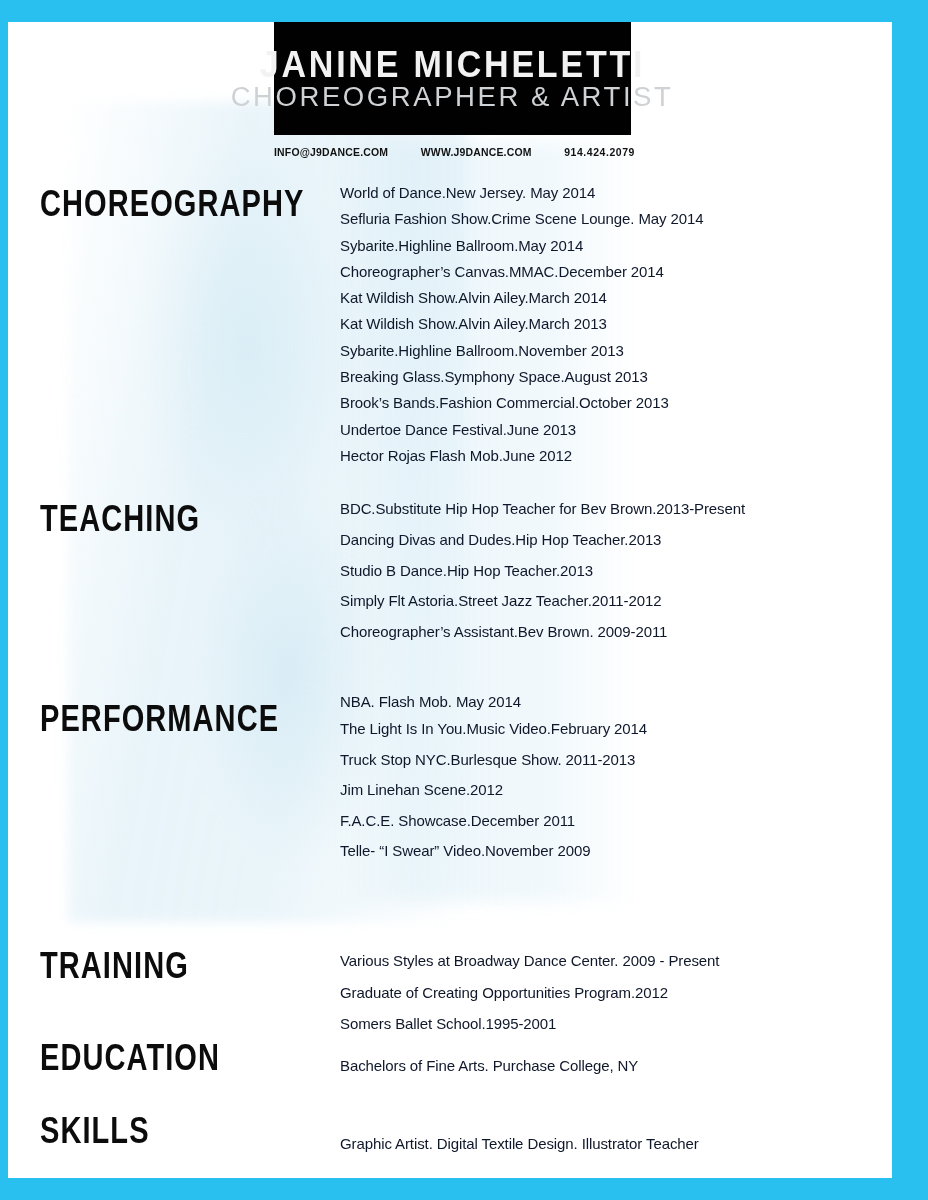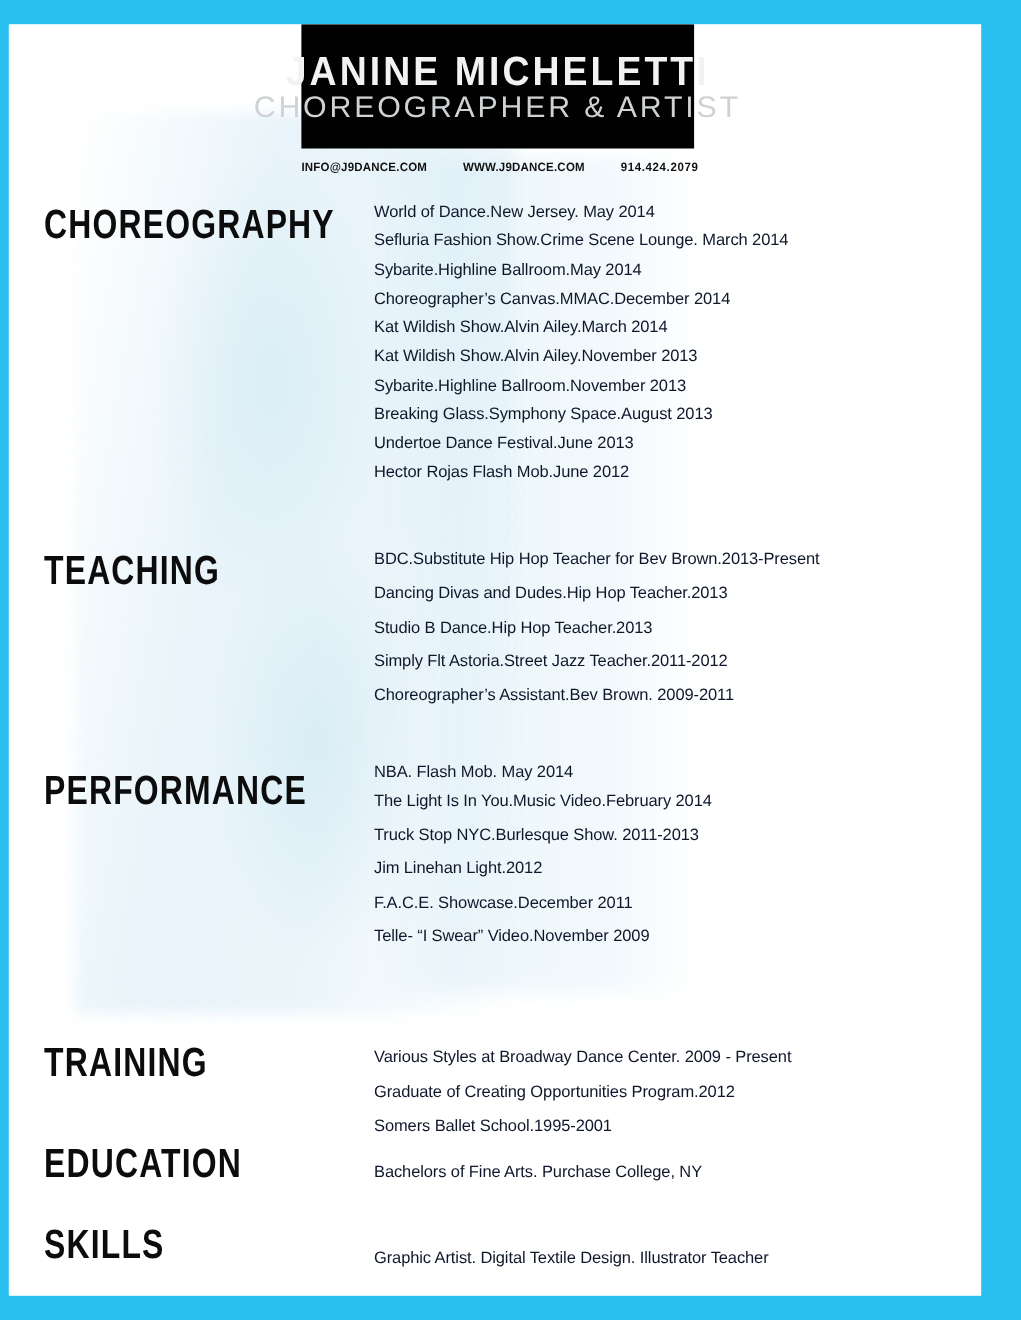--- a/index.html
+++ b/index.html
@@ -177,48 +177,49 @@
     <span class="email">INFO@J9DANCE.COM</span>
     <span class="site">WWW.J9DANCE.COM</span>
     <span class="phone">914.424.2079</span>
   </div>
 
   <div class="resume">
       <div class="section">
         <div class="sec-head" style="top: 163px;">CHOREOGRAPHY</div>
         <div class="sec-items tight" style="top: 158px;">
           <div class="item first">World of Dance.New Jersey. May 2014</div>
-          <div class="item">Sefluria Fashion Show.Crime Scene Lounge. March 2014</div>
+          <div class="item">Sefluria Fashion Show.Crime Scene Lounge. May 2014</div>
           <div class="item">Sybarite.Highline Ballroom.May 2014</div>
           <div class="item">Choreographer’s Canvas.MMAC.December 2014</div>
           <div class="item">Kat Wildish Show.Alvin Ailey.March 2014</div>
-          <div class="item">Kat Wildish Show.Alvin Ailey.November 2013</div>
+          <div class="item">Kat Wildish Show.Alvin Ailey.March 2013</div>
           <div class="item">Sybarite.Highline Ballroom.November 2013</div>
           <div class="item">Breaking Glass.Symphony Space.August 2013</div>
+          <div class="item">Brook’s Bands.Fashion Commercial.October 2013</div>
           <div class="item">Undertoe Dance Festival.June 2013</div>
           <div class="item">Hector Rojas Flash Mob.June 2012</div>
         </div>
       </div>
       <div class="section">
         <div class="sec-head" style="top: 478px;">TEACHING</div>
         <div class="sec-items teach" style="top: 472px;">
           <div class="item">BDC.Substitute Hip Hop Teacher for Bev Brown.2013-Present</div>
           <div class="item">Dancing Divas and Dudes.Hip Hop Teacher.2013</div>
           <div class="item">Studio B Dance.Hip Hop Teacher.2013</div>
           <div class="item">Simply Flt Astoria.Street Jazz Teacher.2011-2012</div>
           <div class="item">Choreographer’s Assistant.Bev Brown. 2009-2011</div>
         </div>
       </div>
       <div class="section">
         <div class="sec-head" style="top: 678px;">PERFORMANCE</div>
         <div class="sec-items perf" style="top: 668px;">
           <div class="item first">NBA. Flash Mob. May 2014</div>
           <div class="item">The Light Is In You.Music Video.February 2014</div>
           <div class="item">Truck Stop NYC.Burlesque Show. 2011-2013</div>
-          <div class="item">Jim Linehan Light.2012</div>
+          <div class="item">Jim Linehan Scene.2012</div>
           <div class="item">F.A.C.E. Showcase.December 2011</div>
           <div class="item">Telle- “I Swear” Video.November 2009</div>
         </div>
       </div>
       <div class="section">
         <div class="sec-head" style="top: 925px;">TRAINING</div>
         <div class="sec-items train" style="top: 923px;">
           <div class="item first">Various Styles at Broadway Dance Center. 2009 - Present</div>
           <div class="item">Graduate of Creating Opportunities Program.2012</div>
           <div class="item">Somers Ballet School.1995-2001</div>

